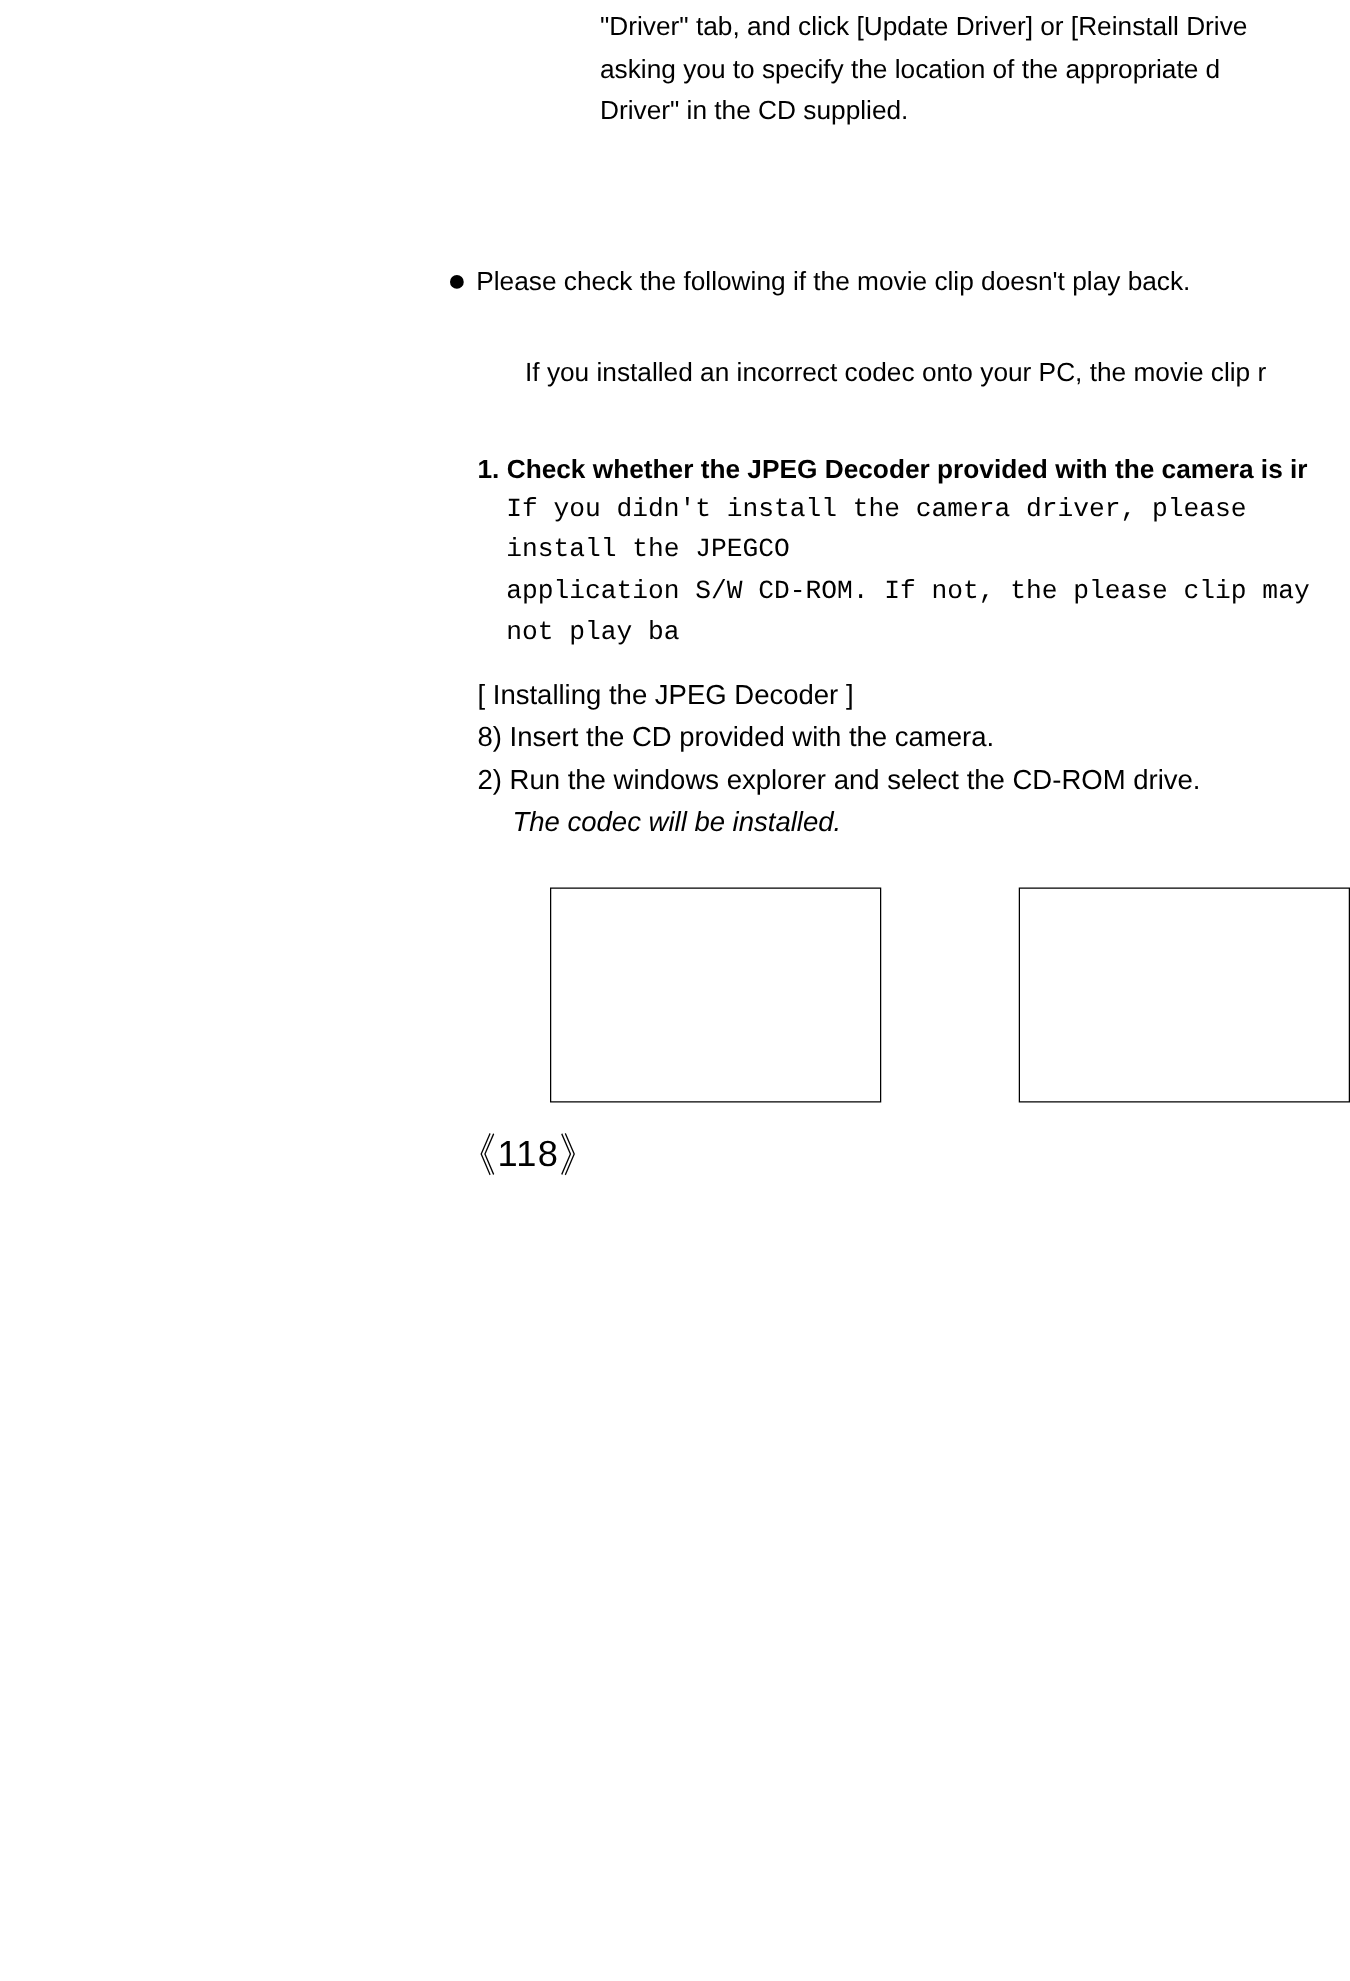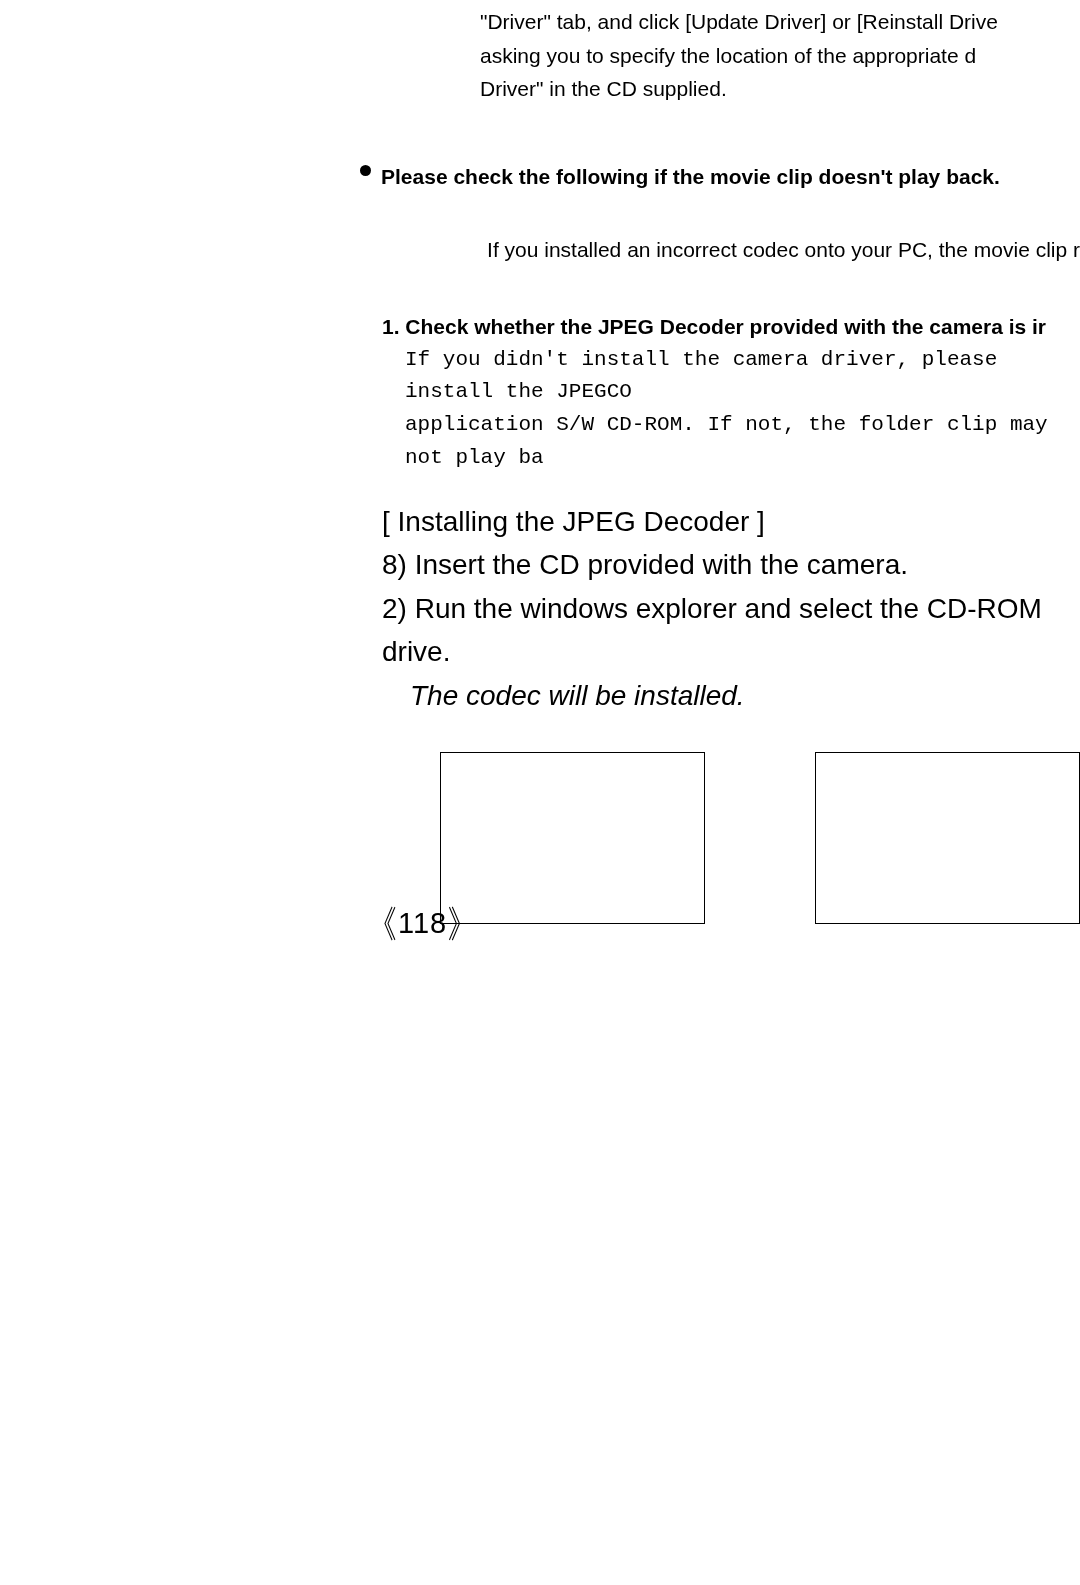--- a/index.html
+++ b/index.html
@@ -23,60 +23,58 @@
       width: 720px;
     }
     .para1 {
       font-size: 21px;
       line-height: 1.6;
       margin-top: 5px;
       padding-left: 120px;
     }
     .bullet-row {
       display: flex;
-      align-items: flex-start;
-      margin-top: 59px;
-      font-weight: bold;
+      align-items: center;
+      margin-top: 108px;
     }
     .bullet {
       width: 11px;
       height: 11px;
       background: #000000;
       border-radius: 50%;
       margin-right: 10px;
       flex-shrink: 0;
     }
     .bullet-text {
       font-size: 21px;
     }
     .indent1 {
       font-size: 21px;
       line-height: 1.55;
       margin-top: 45px;
       padding-left: 60px;
-      text-align: right;
     }
     .item1 {
       font-size: 21px;
       line-height: 1.55;
       margin-top: 45px;
       padding-left: 22px;
       text-indent: 0;
       font-weight: bold;
     }
     .item1-sub {
       font-size: 21px;
       line-height: 1.55;
       padding-left: 45px;
       font-family: Liberation Mono, monospace;
     }
     .install-block {
-      font-size: 28px;
+      font-size: 22px;
       line-height: 1.55;
-      margin-top: 26px;
+      margin-top: 16px;
       padding-left: 22px;
     }
     .install-sub {
       padding-left: 28px;
       font-style: italic;
     }
     .boxes {
       display: flex;
       margin-top: 35px;
       padding-left: 80px;
@@ -118,21 +116,21 @@
 
   <div class="indent1">
     <div>If you installed an incorrect codec onto your PC, the movie clip r</div>
   </div>
 
   <div class="item1">
     <div>1. Check whether the JPEG Decoder provided with the camera is ir</div>
   </div>
   <div class="item1-sub">
     <div>If you didn't install the camera driver, please install the JPEGCO</div>
-    <div>application S/W CD-ROM. If not, the folder clip may not play ba</div>
+    <div>application S/W CD-ROM. If not, the please clip may not play ba</div>
   </div>
 
   <div class="install-block">
     <div>[ Installing the JPEG Decoder ]</div>
     <div>8) Insert the CD provided with the camera.</div>
     <div>2) Run the windows explorer and select the CD-ROM drive.</div>
     <div class="install-sub">The codec will be installed.</div>
   </div>
 
   <div class="boxes">

